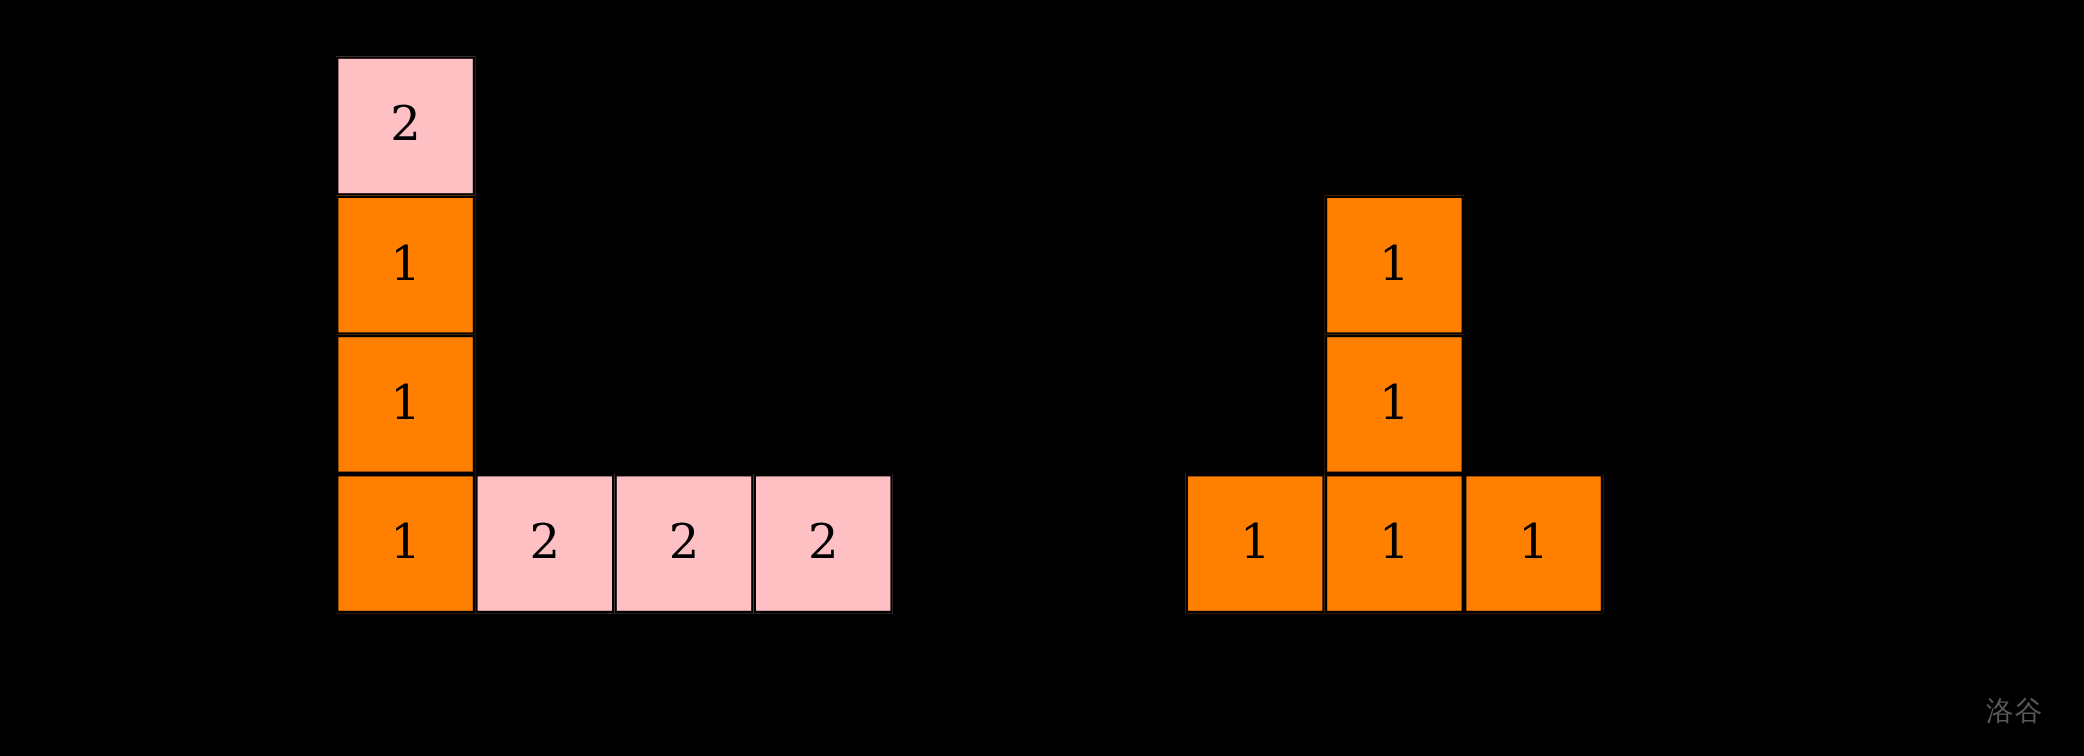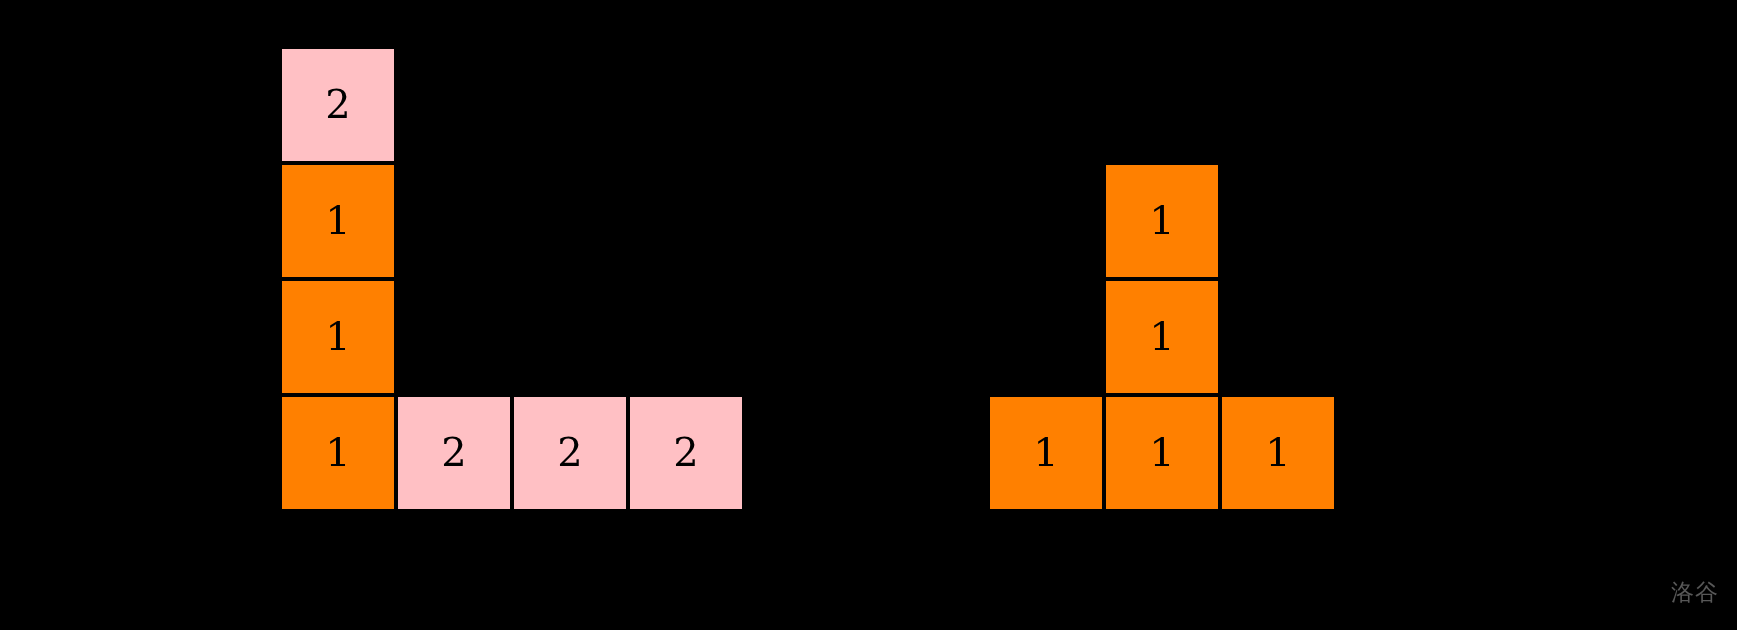--- a/index.html
+++ b/index.html
@@ -44,21 +44,20 @@
   .fill-orange{ background: #FF8000; }
 
   .watermark {
     position: absolute;
     color: #585858;
     font-size: 23px;
     font-family: "DejaVu Sans", sans-serif;
     letter-spacing: 1px;
     user-select: none;
     white-space: nowrap;
-    margin-left: 16px;
   }
 </style>
 </head>
 <body>
 
 <div id="canvas">
 
   <div class="watermark" style="left: 1655px; top: 577px;">洛谷</div>
 <div style="position: absolute; left: 0px; top: 0px;">
       <div class="cell fill-pink" style="left: 280px; top: 47px; width: 116px; height: 116px;">

